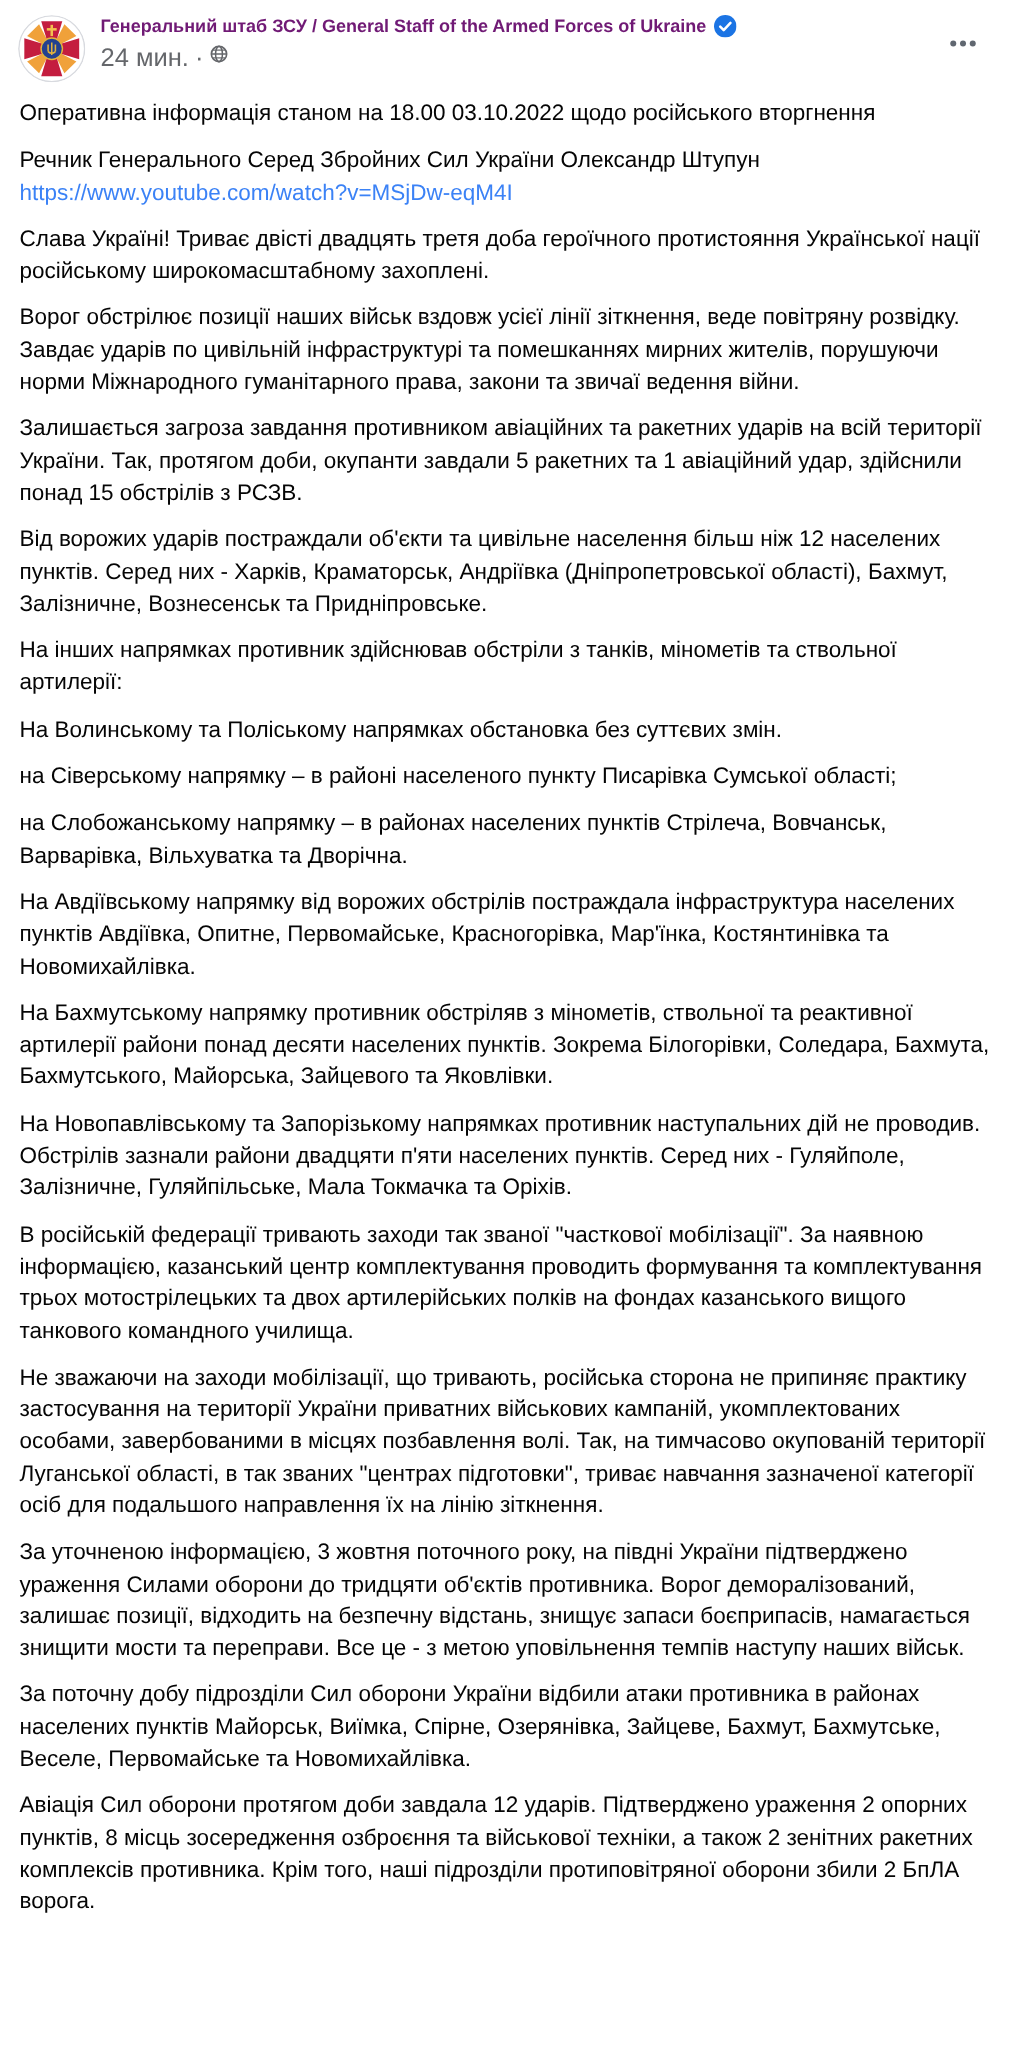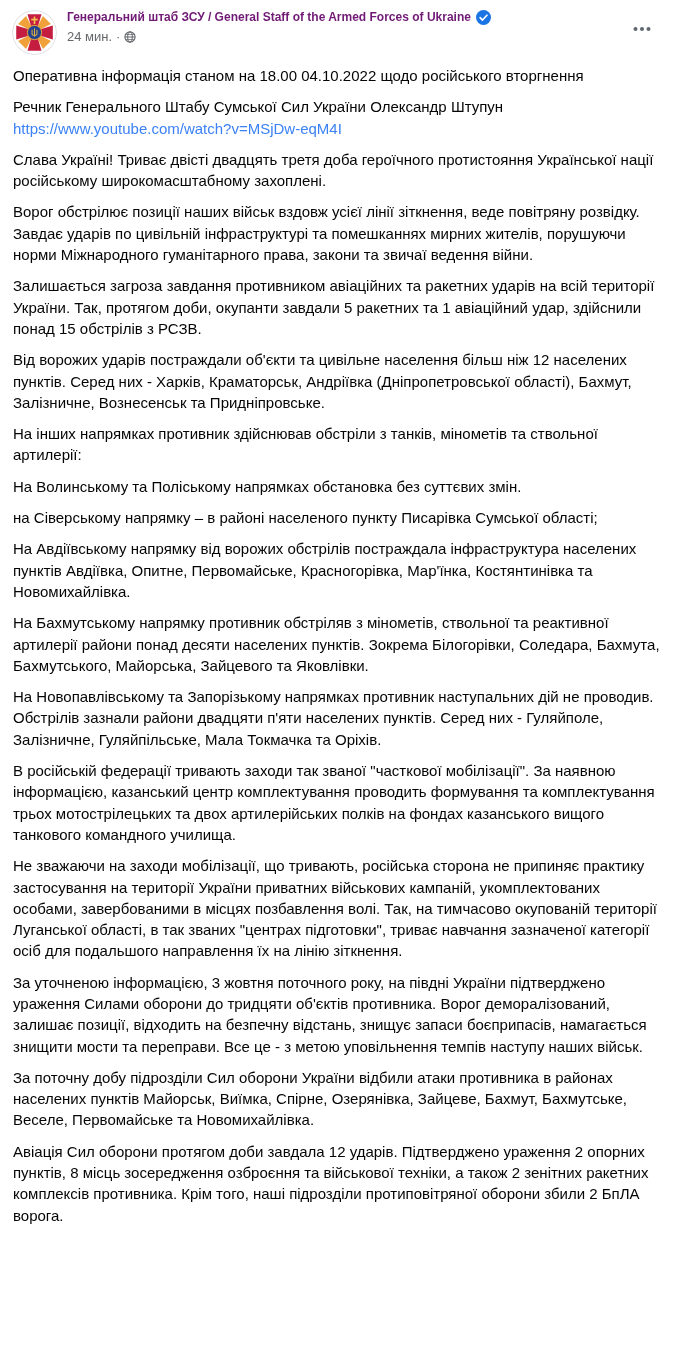--- a/index.html
+++ b/index.html
@@ -31,22 +31,22 @@
     font-weight:700;
     font-size:12px;
     color:#701a75;
     cursor:pointer;
     white-space:nowrap;
     overflow:hidden;
     text-overflow:ellipsis;
   }
   .verified{display:inline-flex;flex:0 0 auto;}
   .meta-row{
-    display:flex;align-items:center;gap:4px;
-    color:#65676B;font-size:13px;margin-top:3px;line-height:1.2;
+    display:flex;align-items:flex-start;gap:4px;
+    color:#65676B;font-size:17px;margin-top:3px;line-height:1.2;
   }
   .meta-row .timestamp{cursor:pointer;}
   .meta-row .dot{color:#65676B;}
   .globe{display:inline-flex;margin-top:1px;}
   .more-btn{
     background:none;border:none;outline:none;
     margin-left:auto;
     padding:8px 6px;
     cursor:pointer;
     border-radius:50%;
@@ -122,32 +122,33 @@
         <svg width="22" height="22" viewBox="0 0 22 22" xmlns="http://www.w3.org/2000/svg">
           <circle cx="4.5" cy="11" r="2" fill="#606770"></circle>
           <circle cx="11" cy="11" r="2" fill="#606770"></circle>
           <circle cx="17.5" cy="11" r="2" fill="#606770"></circle>
         </svg>
       </span>
     </button>
   </div>
 
   <div class="post-body">
-    <p>Оперативна інформація станом на 18.00 04.10.2022 щодо російського вторгнення</p>
+    <p>Оперативна інформація станом на 18.00 03.10.2022 щодо російського вторгнення</p>
     <p>
-      <span>Речник Генерального Штабу Сумської Сил України Олександр Штупун</span><br>
+      <span>Речник Генерального Серед Збройних Сил України Олександр Штупун</span><br>
       <a class="yt-link">https://www.youtube.com/watch?v=MSjDw-eqM4I</a>
     </p>
     <p>Слава Україні! Триває двісті двадцять третя доба героїчного протистояння Української нації російському широкомасштабному захоплені.</p>
     <p>Ворог обстрілює позиції наших військ вздовж усієї лінії зіткнення, веде повітряну розвідку. Завдає ударів по цивільній інфраструктурі та помешканнях мирних жителів, порушуючи норми Міжнародного гуманітарного права, закони та звичаї ведення війни.</p>
     <p>Залишається загроза завдання противником авіаційних та ракетних ударів на всій території України. Так, протягом доби, окупанти завдали 5 ракетних та 1 авіаційний удар, здійснили понад 15 обстрілів з РСЗВ.</p>
     <p>Від ворожих ударів постраждали об'єкти та цивільне населення більш ніж 12 населених пунктів. Серед них - Харків, Краматорськ, Андріївка (Дніпропетровської області), Бахмут, Залізничне, Вознесенськ та Придніпровське.</p>
     <p>На інших напрямках противник здійснював обстріли з танків, мінометів та ствольної артилерії:</p>
     <p>На Волинському та Поліському напрямках обстановка без суттєвих змін.</p>
     <p>на Сіверському напрямку – в районі населеного пункту Писарівка Сумської області;</p>
+    <p>на Слобожанському напрямку – в районах населених пунктів Стрілеча, Вовчанськ, Варварівка, Вільхуватка та Дворічна.</p>
     <p>На Авдіївському напрямку від ворожих обстрілів постраждала інфраструктура населених пунктів Авдіївка, Опитне, Первомайське, Красногорівка, Мар'їнка, Костянтинівка та Новомихайлівка.</p>
     <p>На Бахмутському напрямку противник обстріляв з мінометів, ствольної та реактивної артилерії райони понад десяти населених пунктів.  Зокрема Білогорівки, Соледара, Бахмута, Бахмутського, Майорська, Зайцевого та Яковлівки.</p>
     <p>На Новопавлівському та Запорізькому напрямках противник наступальних дій не проводив. Обстрілів зазнали райони двадцяти п'яти населених пунктів. Серед них - Гуляйполе, Залізничне, Гуляйпільське, Мала Токмачка та Оріхів.</p>
     <p>В російській федерації тривають заходи так званої "часткової мобілізації". За наявною інформацією, казанський центр комплектування проводить формування та комплектування трьох мотострілецьких та двох артилерійських полків на фондах казанського вищого танкового командного училища.</p>
     <p>Не зважаючи на заходи мобілізації, що тривають, російська сторона не припиняє практику застосування на території України приватних військових кампаній, укомплектованих особами, завербованими в місцях позбавлення волі. Так, на тимчасово окупованій території Луганської області, в так званих "центрах підготовки", триває навчання зазначеної категорії осіб для подальшого направлення їх на лінію зіткнення.</p>
     <p>За уточненою інформацією, 3 жовтня поточного року, на півдні України підтверджено ураження Силами оборони до тридцяти об'єктів противника. Ворог деморалізований, залишає позиції, відходить на безпечну відстань, знищує запаси боєприпасів, намагається знищити мости та переправи. Все це - з метою уповільнення темпів наступу наших військ.</p>
     <p>За поточну добу підрозділи Сил оборони України відбили атаки противника в районах населених пунктів Майорськ, Виїмка, Спірне, Озерянівка, Зайцеве, Бахмут, Бахмутське, Веселе, Первомайське та Новомихайлівка.</p>
     <p>Авіація Сил оборони протягом доби завдала 12 ударів. Підтверджено ураження 2 опорних пунктів, 8 місць зосередження озброєння та військової техніки, а також 2 зенітних ракетних комплексів противника. Крім того, наші підрозділи протиповітряної оборони збили 2 БпЛА ворога.</p>
 
   </div>

